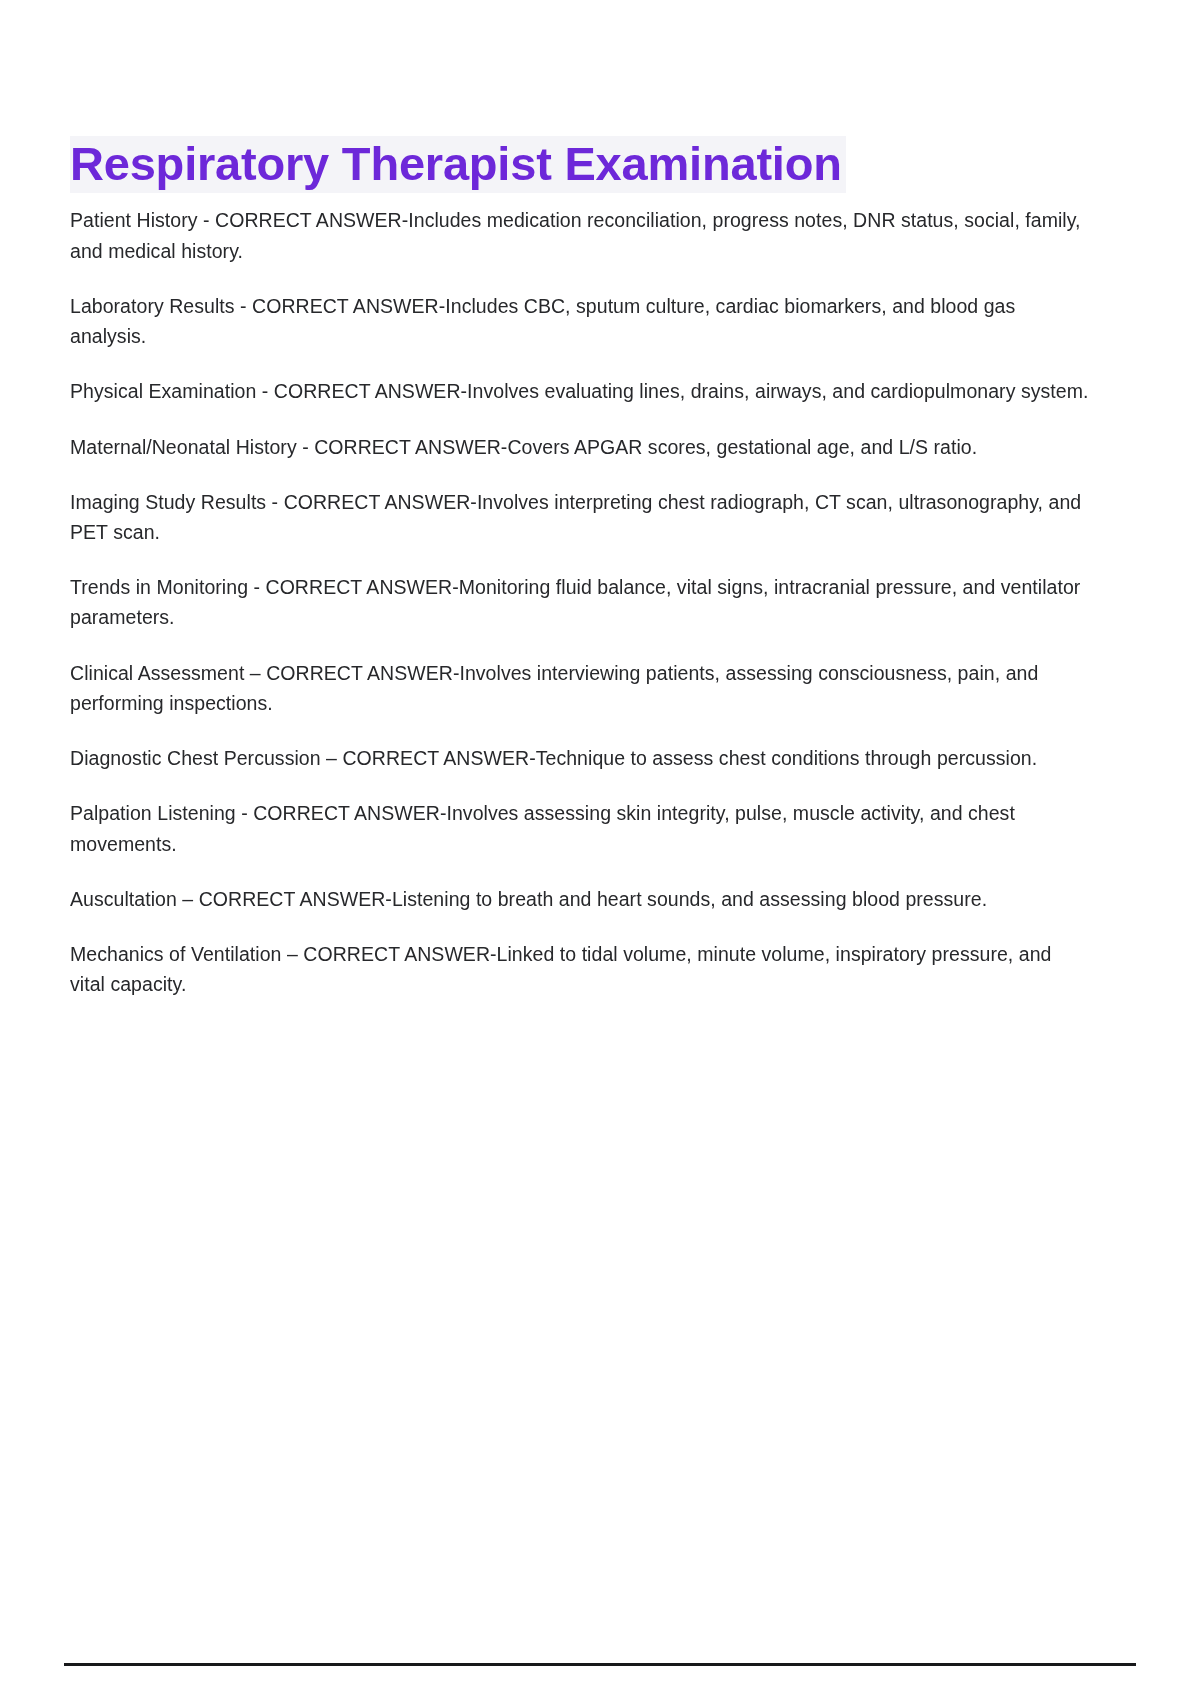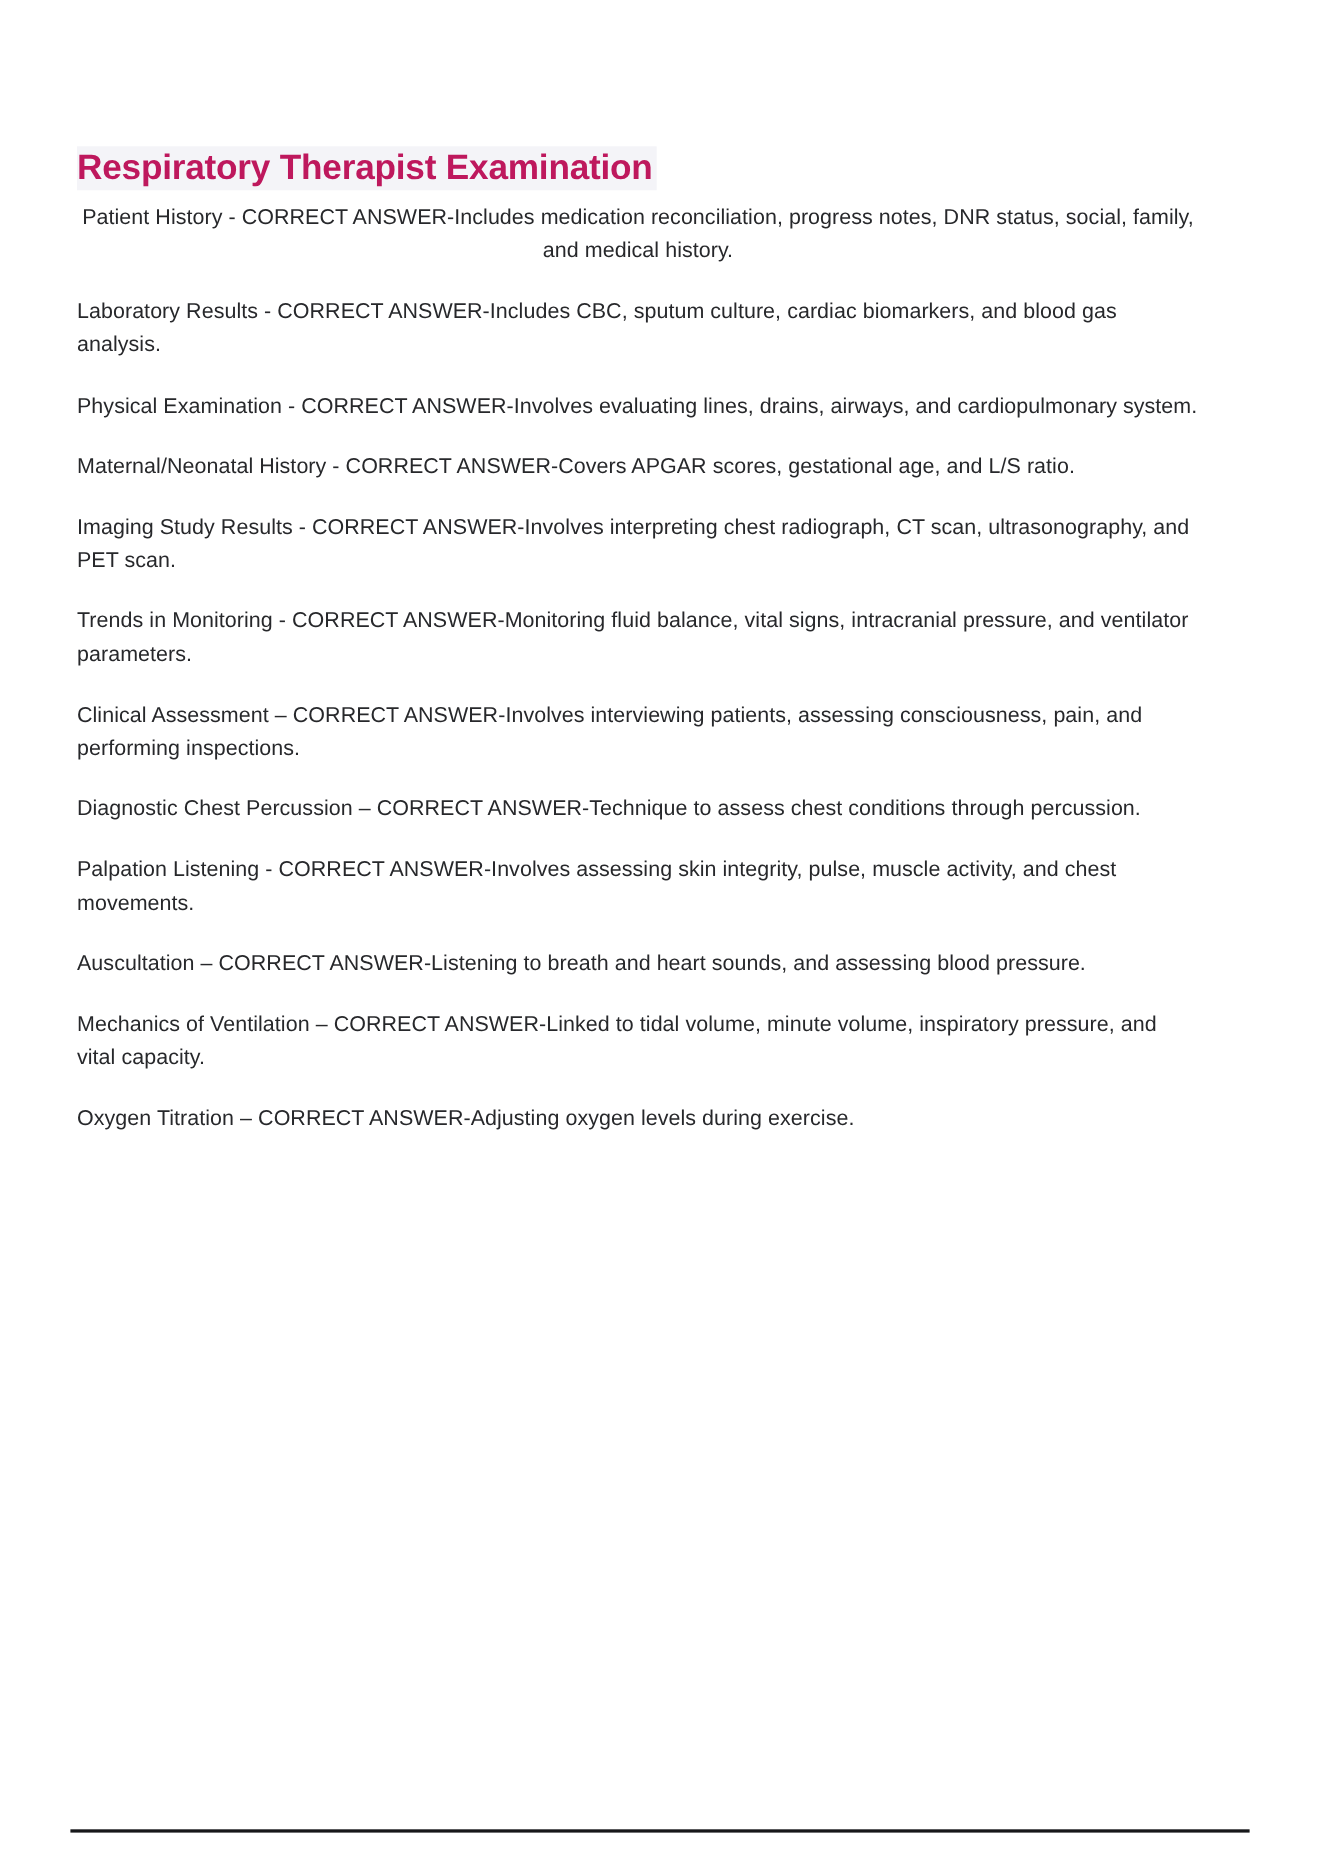--- a/index.html
+++ b/index.html
@@ -21,25 +21,25 @@
     background: #ffffff;
     box-sizing: border-box;
   }
   .content {
     position: absolute;
     left: 70px;
     top: 128px;
     width: 1020px;
   }
   .doc-title {
-    font-size: 32px;
+    font-size: 47px;
     font-weight: bold;
     line-height: 1.52;
     letter-spacing: -0.2px;
-    color: #be185d;
+    color: #6d28d9;
     margin: 0 0 6px 0;
     display: block;
   }
   .doc-title .hl {
     background: #f4f4f8;
     box-decoration-break: clone;
     -webkit-box-decoration-break: clone;
     padding: 1px 4px 3px 0;
   }
   .qa-list {
@@ -49,21 +49,20 @@
   }
   .qa-item {
     font-size: 19.5px;
     line-height: 1.55;
     color: #27282b;
     margin: 0 0 25px 0;
     letter-spacing: 0.05px;
   }
   .qa-item:first-child {
     margin-top: 4px;
-    text-align: center;
   }
   .prompt {
     color: #27282b;
   }
   .marker {
     color: #27282b;
   }
   .answer {
     color: #27282b;
   }
@@ -112,22 +111,19 @@
       </li>
       <li class="qa-item">
         <span class="prompt">Palpation Listening - </span><span class="marker">CORRECT ANSWER-</span><span class="answer">Involves assessing skin integrity, pulse, muscle activity, and chest movements.</span>
       </li>
       <li class="qa-item">
         <span class="prompt">Auscultation – </span><span class="marker">CORRECT ANSWER-</span><span class="answer">Listening to breath and heart sounds, and assessing blood pressure.</span>
       </li>
       <li class="qa-item">
         <span class="prompt">Mechanics of Ventilation – </span><span class="marker">CORRECT ANSWER-</span><span class="answer">Linked to tidal volume, minute volume, inspiratory pressure, and vital capacity.</span>
       </li>
-      <li class="qa-item">
-        <span class="prompt">Oxygen Titration – </span><span class="marker">CORRECT ANSWER-</span><span class="answer">Adjusting oxygen levels during exercise.</span>
-      </li>
     </ul>
 
   </div>
 
   <div class="footer-rule"></div>
 
 </div>
 
 </body></html>

